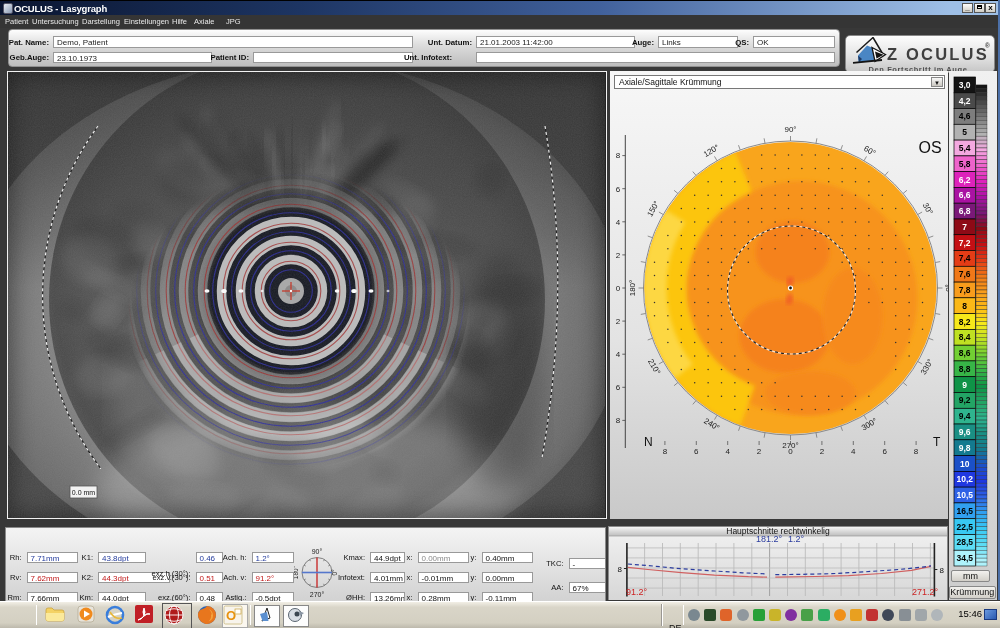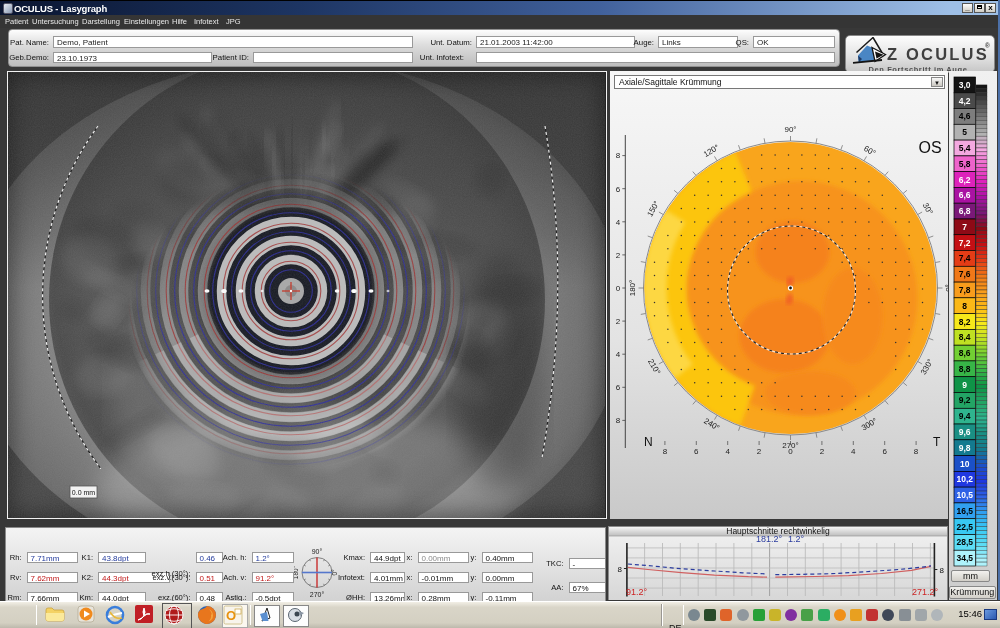--- a/index.html
+++ b/index.html
@@ -9,21 +9,21 @@
 #titlebar .ttext { position:absolute; left:14px; top:2px; color:#fff; font-size:9.5px; font-weight:bold; letter-spacing:-0.2px; }
 #ticon { position:absolute; left:2.5px; top:2px; width:10px; height:11px;
   background:linear-gradient(135deg,#e8ecf2,#8a9ab4); border:1px solid #556; border-radius:2px;}
 .wbtn { position:absolute; top:2px; width:11px; height:10px; background:linear-gradient(#fdfdfd,#cfccc4);
   border:1px solid #555; font-size:8px; line-height:8px; text-align:center; color:#000; font-weight:bold;}
 #menubar { position:absolute; left:0; top:15px; width:1000px; height:13px; background:#353535;
   color:#e8e8e8; font-size:7.5px; }
 #menubar span { position:absolute; top:1.5px; }
 #ppanel { position:absolute; left:8px; top:28.5px; width:832px; height:38px;
   background:linear-gradient(#fdfdfd,#dedede 40%,#bdbdbd); border:1px solid #909090; border-radius:4px; }
-.plbl { position:absolute; font-size:7.8px; color:#111; white-space:nowrap; }
+.plbl { position:absolute; font-size:7.8px; color:#111; white-space:nowrap;font-weight:bold; }
 .pin  { position:absolute; height:11.5px; background:#fff; border:1px solid #999;
   font-size:8px; color:#222; padding:1px 0 4px 3px; overflow:hidden; white-space:nowrap; }
 #logobox { position:absolute; left:845px; top:35px; width:150px; height:38px;
   background:linear-gradient(#fdfdfd,#e4e4e4 55%,#c6c6c6); border:1px solid #888; border-radius:5px;font-weight:bold; }
 #eyeborder { position:absolute; left:6.5px; top:70.5px; width:600px; height:448px;
   border:1.5px solid #f2f2f2; background:#222; }
 #rpanel { position:absolute; left:609.5px; top:71px; width:338px; height:448px;
   border:1px solid #aaa; }
 #dropdown { position:absolute; left:614px; top:74.5px; width:331px; height:14.5px; background:#fff;
   border:1px solid #777; font-size:8.5px; color:#111; padding:1.5px 0 0 4px; z-index:5;}
@@ -53,37 +53,37 @@
 <div class="wbtn" style="right:27px">_</div>
     <div class="wbtn" style="right:15.5px"><span style="display:inline-block;width:5px;height:4px;border:1px solid #000;border-top-width:2px;margin-bottom:1px"></span></div>
     <div class="wbtn" style="right:4px">x</div>
   </div>
 <div id="menubar">
     <span style="left:5px">Patient</span>
     <span style="left:32px">Untersuchung</span>
     <span style="left:82px">Darstellung</span>
     <span style="left:124px">Einstellungen</span>
     <span style="left:172px">Hilfe</span>
-    <span style="left:194px">Infotext</span>
+    <span style="left:194px">Axiale</span>
     <span style="left:226px">JPG</span>
   </div>
 <div id="ppanel"></div>
 <div class="plbl" style="right:951px;top:37.5px">Pat. Name:</div>
 <div class="pin" style="left:53px;top:36px;width:360px">Demo, Patient</div>
-<div class="plbl" style="right:951px;top:53.0px">Geb.Demo:</div>
+<div class="plbl" style="right:951px;top:53.0px">Geb.Auge:</div>
 <div class="pin" style="left:53px;top:51.5px;width:159px">23.10.1973</div>
 <div class="plbl" style="right:751px;top:53.0px">Patient ID:</div>
 <div class="pin" style="left:253px;top:51.5px;width:160px"></div>
 <div class="plbl" style="right:528px;top:37.5px">Unt. Datum:</div>
 <div class="pin" style="left:476px;top:36px;width:159px">21.01.2003 11:42:00</div>
 <div class="plbl" style="right:346px;top:37.5px">Auge:</div>
 <div class="pin" style="left:658px;top:36px;width:80px">Links</div>
 <div class="plbl" style="right:251px;top:37.5px">QS:</div>
 <div class="pin" style="left:753px;top:36px;width:82px">OK</div>
-<div class="plbl" style="right:536px;top:53.0px">Unt. Infotext:</div>
+<div class="plbl" style="right:548px;top:53.0px">Unt. Infotext:</div>
 <div class="pin" style="left:476px;top:51.5px;width:359px"></div>
 <div id="logobox">
 <svg width="148" height="38" viewBox="0 0 148 38" style="position:absolute;left:0;top:0">
 <g>
 <path d="M27 1.5 L10.5 16.5 M27 1.5 L36.5 17.5" fill="none" stroke="#1a1a1a" stroke-width="1.5"></path>
 <path d="M12 19.5 L21 9.5 L27 12 L29.5 24.5 L12.5 26.5 Z" fill="#4a86c4"></path>
 <path d="M12 19.5 L16 23 L13 26.2 Z" fill="#1d3a66"></path>
 <path d="M26 11.5 L39.5 18.5 L29 25.5 Z" fill="#fdfdfd" stroke="#141414" stroke-width="1.3"></path>
 <path d="M29 15.5 L37.5 18.8 L30.5 22.5 Z" fill="#111"></path>
 <path d="M7 26.8 L36 24" fill="none" stroke="#141414" stroke-width="1.8"></path>

